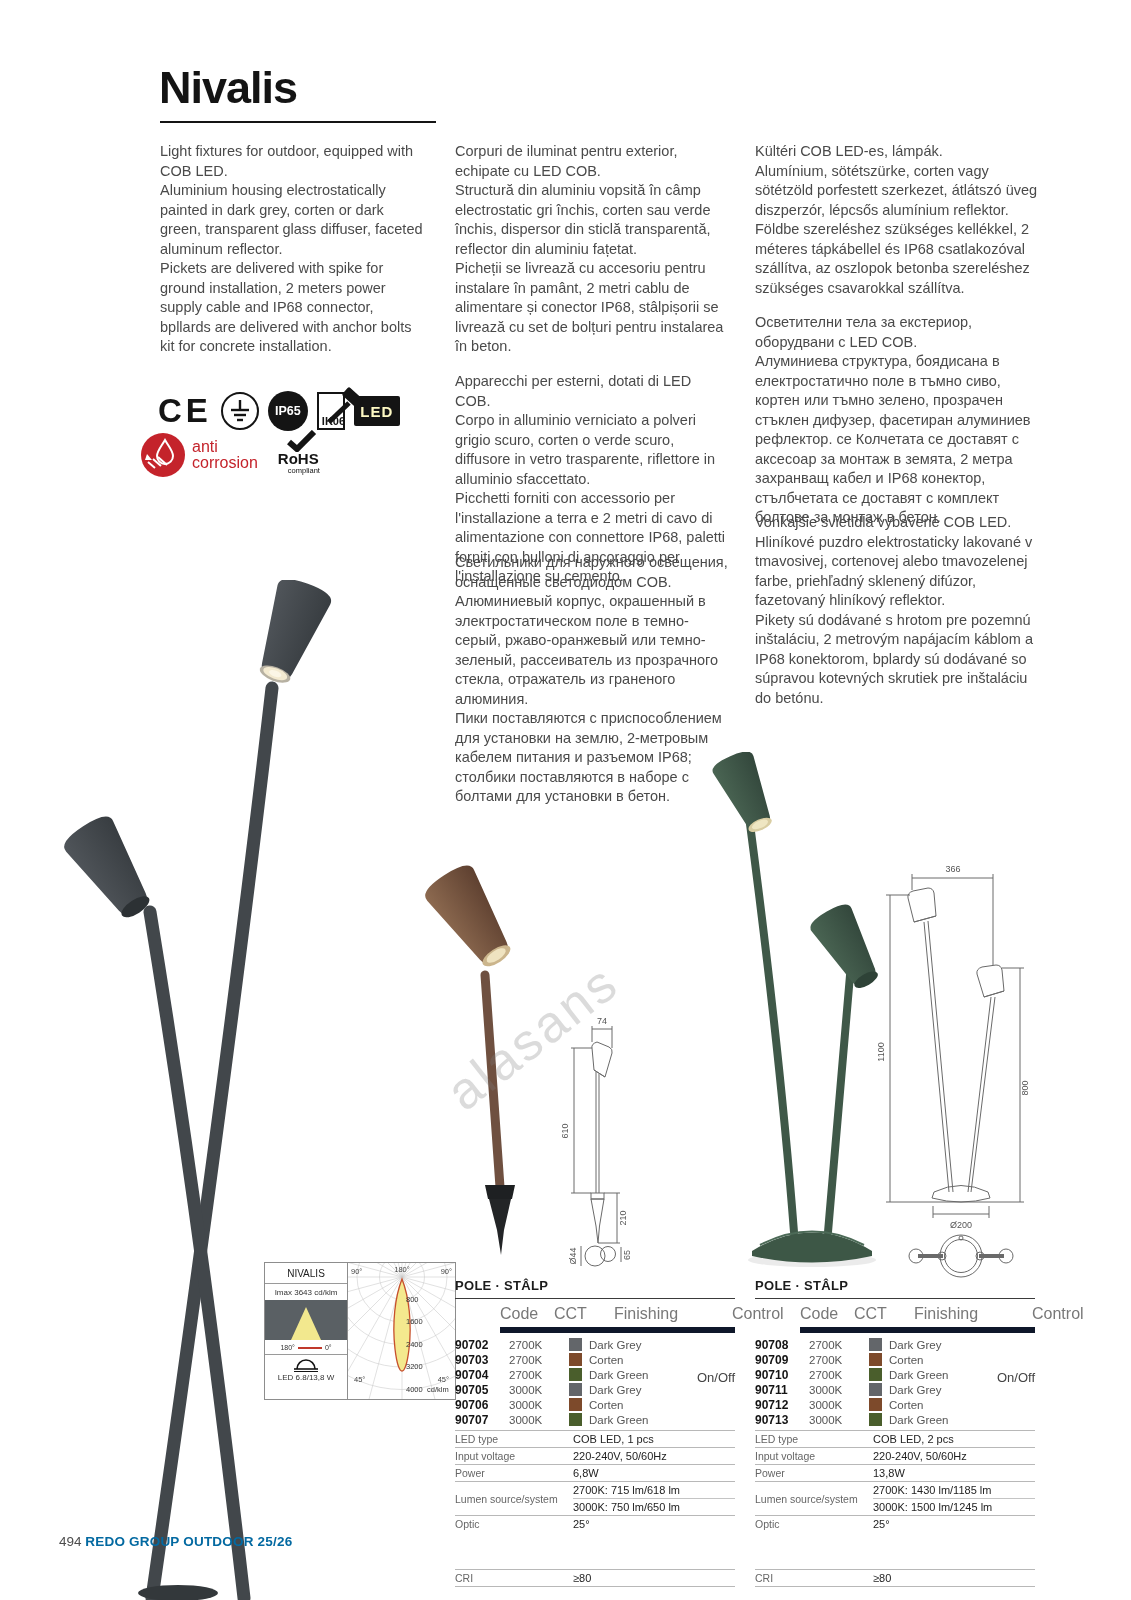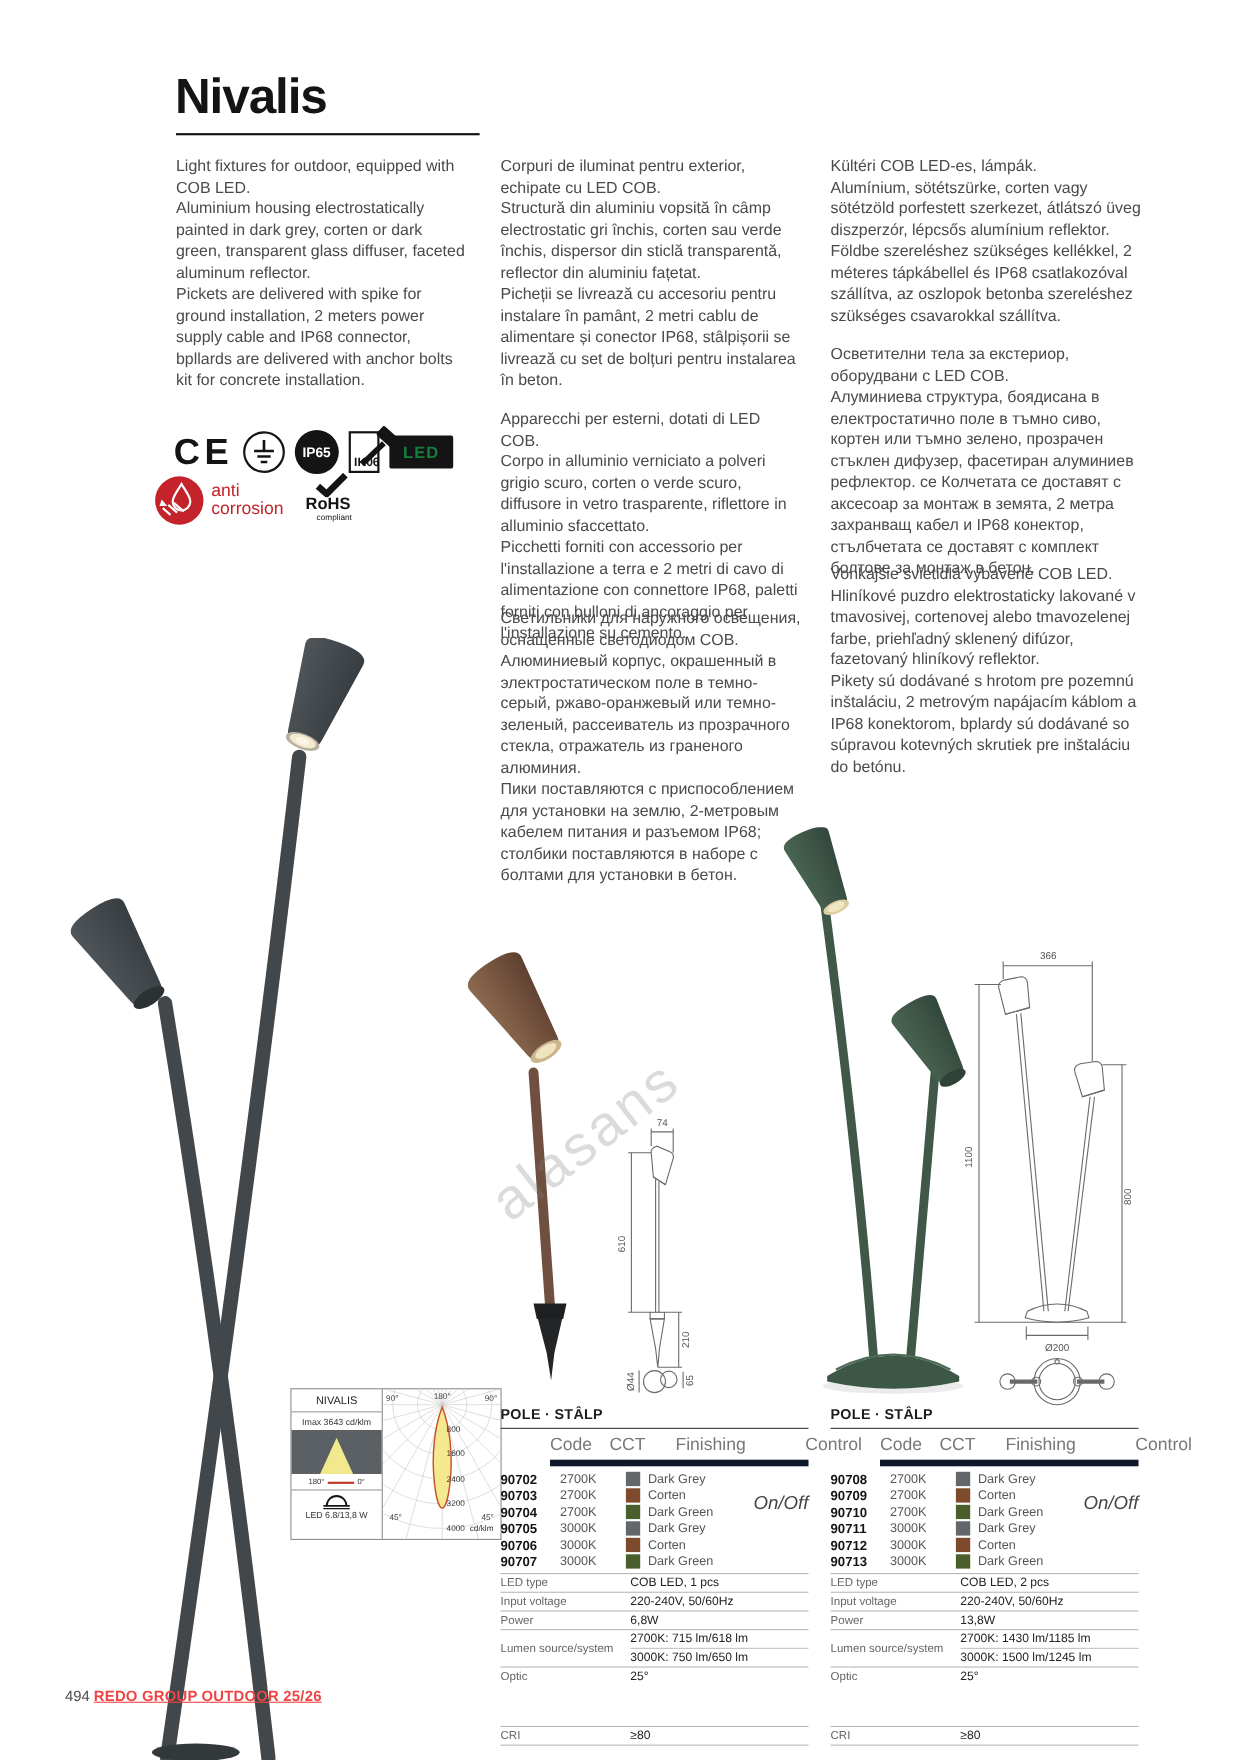--- a/index.html
+++ b/index.html
@@ -27,21 +27,21 @@
   
   .cert-row1 { left:158px; top:391px; display:flex; align-items:center; gap:9px; }
   .cert-row2 { left:140px; top:432px; display:flex; align-items:center; gap:14px; }
   .ce-text { font-size:33px; font-weight:700; color:#141414; letter-spacing:4px; line-height:38px; }
   .circle-badge { width:40px; height:40px; border-radius:50%; background:#141414; color:#fff;
     display:flex; align-items:center; justify-content:center; font-weight:700; font-size:12.5px; }
   .ground-badge { width:38px; height:38px; border-radius:50%; border:2.5px solid #141414;
     display:flex; align-items:center; justify-content:center; background:#fff; }
   .ik-badge { width:28px; height:38px; border:2px solid #141414; position:relative; background:#fff; }
   .ik-badge .ik-label { position:absolute; left:3px; bottom:1px; font-size:11px; font-weight:700; color:#141414; }
-  .led-badge { width:58px; height:30px; border-radius:2px; background:#141414; color:#15803d;
+  .led-badge { width:46px; height:30px; border-radius:2px; background:#141414; color:#fef9c3;
     display:flex; align-items:center; justify-content:center; font-weight:700; font-size:15px; letter-spacing:1px; }
   .anticor { display:flex; align-items:center; gap:6px; }
   .anticor-label { color:#c4232b; font-size:16px; line-height:16px; }
   .rohs { position:relative; width:60px; height:46px; }
   .rohs-name { position:absolute; left:6px; top:18px; font-size:15px; font-weight:800; color:#141414; }
   .rohs-sub { position:absolute; left:16px; top:34px; font-size:7.5px; color:#141414; }
 
   
   .watermark { left:435px; top:1075px; font-size:52px; letter-spacing:3px;
     color:rgba(125,125,125,0.28); transform:rotate(-38deg); transform-origin:0 0; pointer-events:none; z-index:3; }
@@ -65,31 +65,31 @@
     padding-bottom:5px; border-bottom:1.5px solid #3a3a3a; }
   .pt-cols { display:grid; grid-template-columns:54px 60px 118px 1fr; font-size:16px; color:#787878;
     padding:6px 0 4px; border-bottom:6px solid #0f172a;margin-left:45px; }
   .pt-cols .c-ctrl { text-align:center; }
   .pt-rows { position:relative; padding:4px 0 3px; }
   .pt-row { display:grid; grid-template-columns:54px 60px 118px 1fr; height:15px; align-items:center; }
   .pt-code { font-size:12px; font-weight:700; color:#141414; }
   .pt-cct { font-size:11.5px; color:#555; }
   .pt-fin { display:flex; align-items:center; gap:7px; font-size:11.5px; color:#555; }
   .swatch { width:13px; height:13px; display:inline-block; }
-  .pt-control { position:absolute; right:0; top:24px; font-size:17px; color:#444;font-style:italic; }
+  .pt-control { position:absolute; right:0; top:37px; font-size:13px; color:#444; }
   .spec-row { display:grid; grid-template-columns:118px 1fr; border-top:1px solid #b8b8b8; align-items:center; }
   .spec-row:last-child { border-bottom:1px solid #b8b8b8;margin-top:37px; }
   .spec-label { font-size:10.5px; color:#666; padding:2px 0; }
   .spec-v { font-size:11px; color:#222; padding:2px 0; }
   .spec-v2 { border-top:1px solid #c4c4c4; }
 
   
   .footer { left:59px; top:1534px; font-size:13.5px; z-index:6; }
   .footer .pnum { color:#4d4d4d; font-weight:400; }
-  .footer .brand { color:#ef4444; font-weight:700; letter-spacing:.2px;text-decoration:underline; }
+  .footer .brand { color:#0369a1; font-weight:700; letter-spacing:.2px; }
 
   
   .photo, .tdraw { position:absolute; }
   svg text { font-family:"Liberation Sans", sans-serif; }
   .dimtxt { fill:#555; font-size:9px; }
   .polartxt { fill:#444; font-size:7.5px; }
   .ringtxt { fill:#333; font-size:7.5px; }
 </style>
 </head>
 <body>

